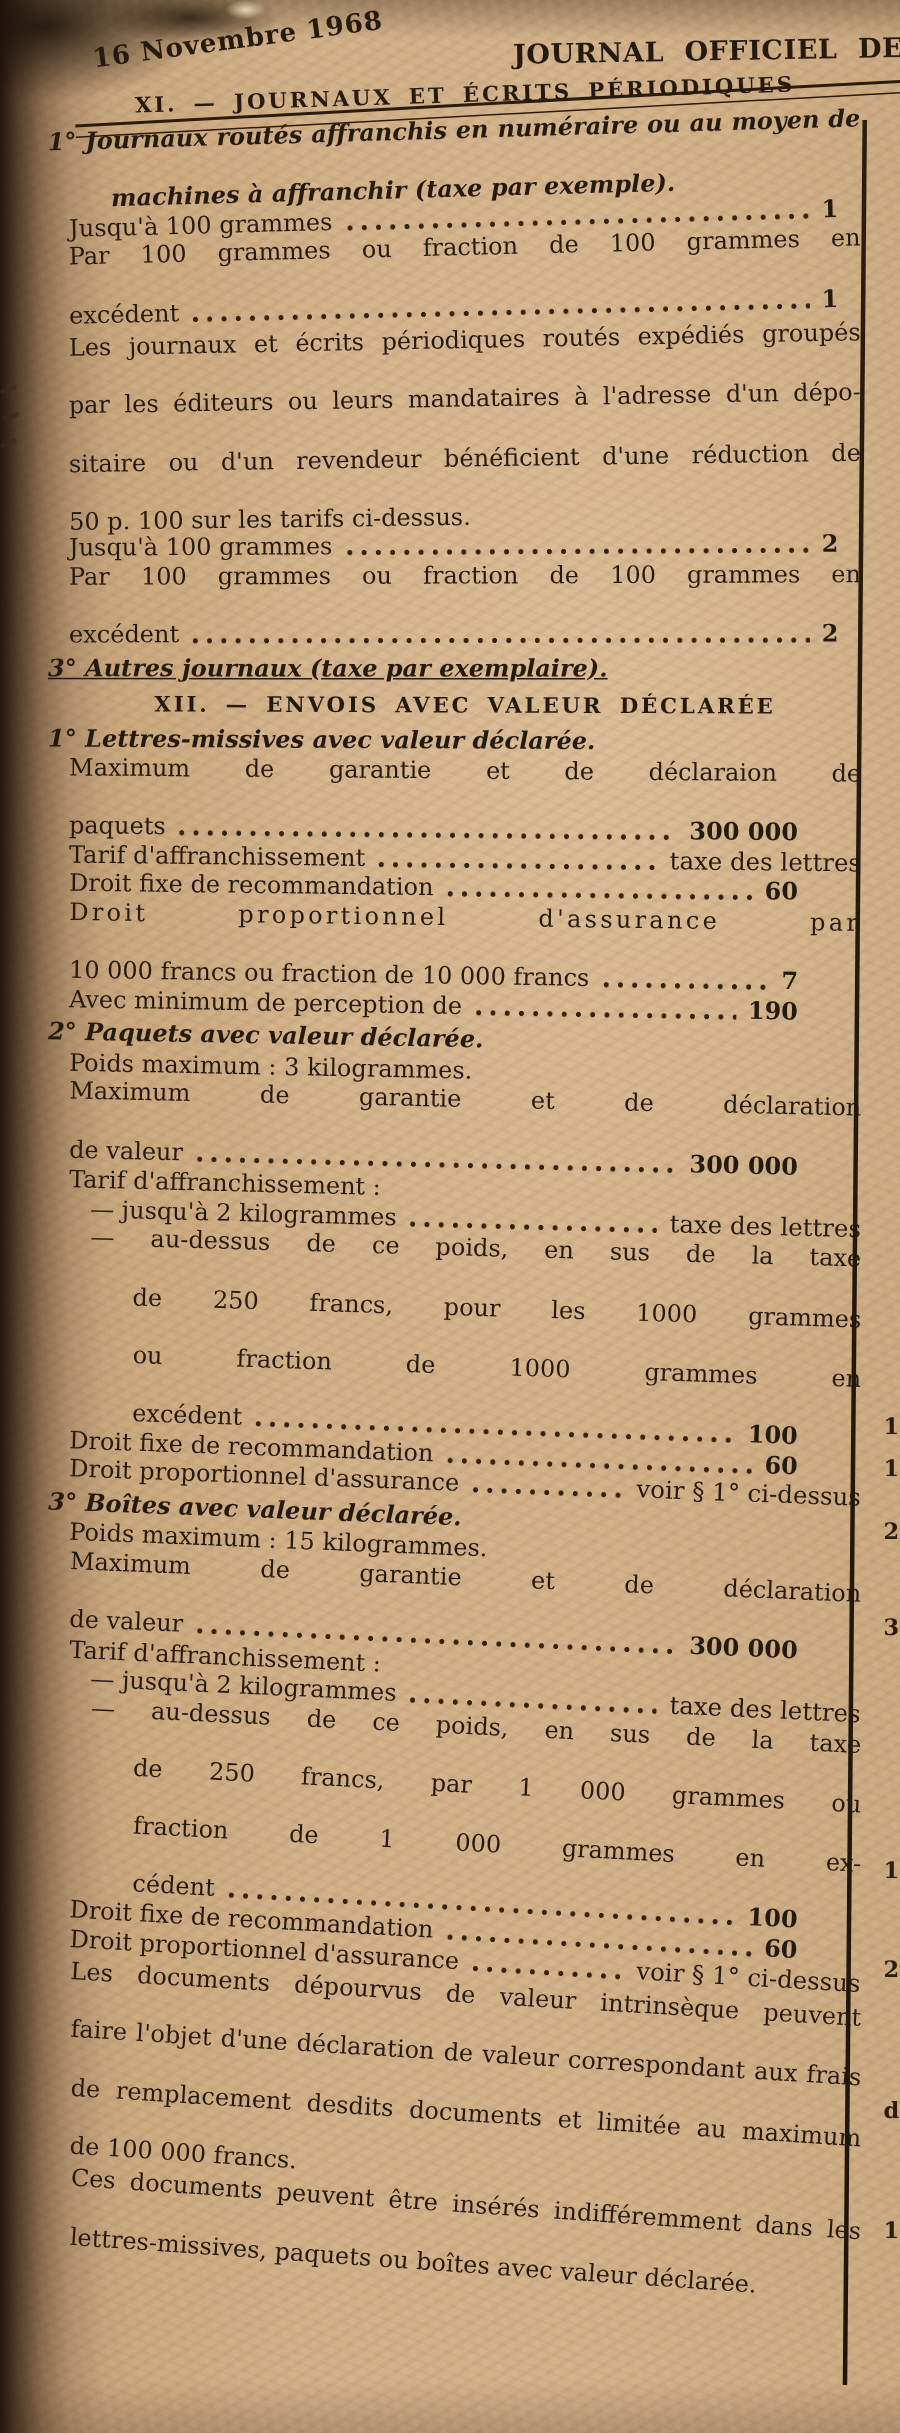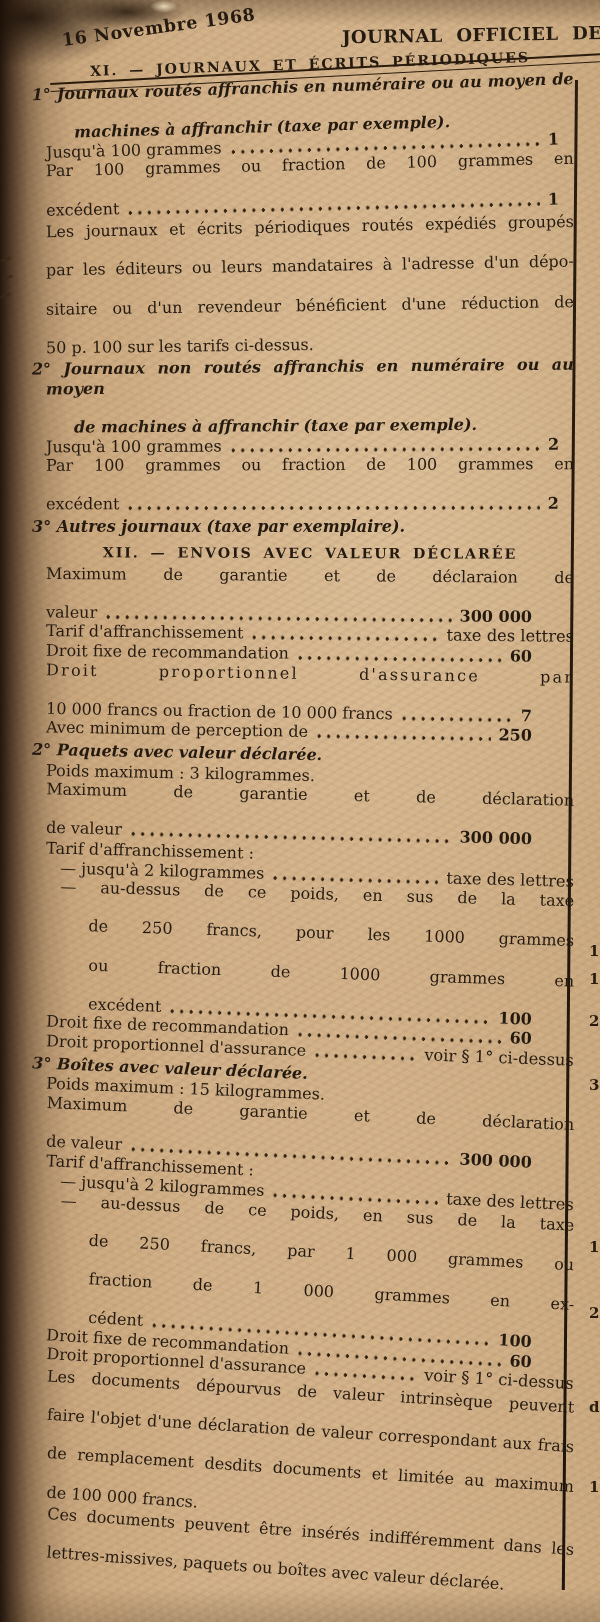--- a/index.html
+++ b/index.html
@@ -100,49 +100,48 @@
           <span class="dots"></span>
           <span class="value num">1</span>
         </div>
       </div>
       <div class="row para">
         <div class="line tilt just" style="transform: rotate(-1.133deg);"><span class="txt">Les journaux et écrits périodiques routés expédiés groupés</span></div>
         <div class="line tilt just" style="transform: rotate(-0.976deg);"><span class="txt">par les éditeurs ou leurs mandataires à l'adresse d'un dépo-</span></div>
         <div class="line tilt just" style="transform: rotate(-0.82deg);"><span class="txt">sitaire ou d'un revendeur bénéficient d'une réduction de</span></div>
         <div class="line tilt" style="transform: rotate(-0.702deg);"><span class="txt">50 p. 100 sur les tarifs ci-dessus.</span></div>
       </div>
-      <div class="row item">
-        <div class="line tilt just" style="transform: rotate(-0.533deg);"><span class="txt">2° Journaux non routés affranchis en numéraire ou au moyen</span></div>
-        <div class="line tilt" style="padding-left: 28px; transform: rotate(-0.376deg);"><span class="txt">de machines à affranchir (taxe par exemple).</span></div>
-      </div>
       <div class="row leader">
         <div class="line tilt leaderline" style="transform: rotate(-0.298deg);">
           <span class="txt">Jusqu'à 100 grammes</span>
           <span class="dots"></span>
           <span class="value num">2</span>
         </div>
       </div>
       <div class="row leader">
         <div class="line tilt just" style="transform: rotate(-0.18deg);"><span class="txt">Par 100 grammes ou fraction de 100 grammes en</span></div>
         <div class="line tilt leaderline" style="transform: rotate(-0.063deg);">
           <span class="txt">excédent</span>
           <span class="dots"></span>
           <span class="value num">2</span>
         </div>
       </div>
       <div class="row item">
-        <div class="line tilt" style="transform: rotate(0.025deg);"><span class="txt">3° Autres journaux (taxe par exemplaire).</span></div>
+        <div class="line tilt" style="transform: rotate(0.025deg); text-decoration: underline;"><span class="txt">3° Autres journaux (taxe par exemplaire).</span></div>
       </div>
     </div>
     <div class="section sec-1">
       <div class="heading tilt" style="transform: rotate(0.188deg);">XII. — ENVOIS AVEC VALEUR DÉCLARÉE</div>
+      <div class="row item">
+        <div class="line tilt" style="transform: rotate(0.27deg);"><span class="txt">1° Lettres-missives avec valeur déclarée.</span></div>
+      </div>
       <div class="row leader">
         <div class="line tilt just" style="transform: rotate(0.45deg);"><span class="txt">Maximum de garantie et de déclaraion de</span></div>
         <div class="line tilt leaderline" style="transform: rotate(0.556deg);">
-          <span class="txt">valeur</span>
+          <span class="txt">paquets</span>
           <span class="dots"></span>
           <span class="value num">300 000</span>
         </div>
       </div>
       <div class="row leader">
         <div class="line tilt leaderline" style="transform: rotate(0.626deg);">
           <span class="txt">Tarif d'affranchissement</span>
           <span class="dots"></span>
           <span class="value txtval">taxe des lettres</span>
         </div>
@@ -159,21 +158,21 @@
         <div class="line tilt leaderline" style="transform: rotate(0.909deg);">
           <span class="txt">10 000 francs ou fraction de 10 000 francs</span>
           <span class="dots"></span>
           <span class="value num">7</span>
         </div>
       </div>
       <div class="row leader">
         <div class="line tilt leaderline" style="transform: rotate(0.979deg);">
           <span class="txt">Avec minimum de perception de</span>
           <span class="dots"></span>
-          <span class="value num">250</span>
+          <span class="value num">190</span>
         </div>
       </div>
       <div class="row item">
         <div class="line tilt" style="transform: rotate(1.06deg);"><span class="txt">2° Paquets avec valeur déclarée.</span></div>
       </div>
       <div class="row plain">
         <div class="line tilt" style="transform: rotate(1.135deg);"><span class="txt">Poids maximum : 3 kilogrammes.</span></div>
       </div>
       <div class="row leader">
         <div class="line tilt just" style="transform: rotate(1.24deg);"><span class="txt">Maximum de garantie et de déclaration</span></div>

